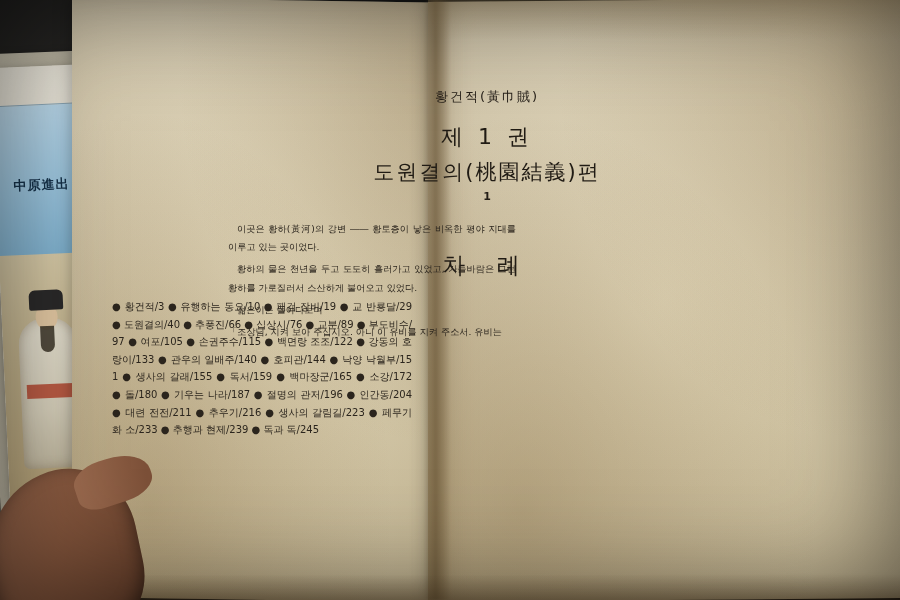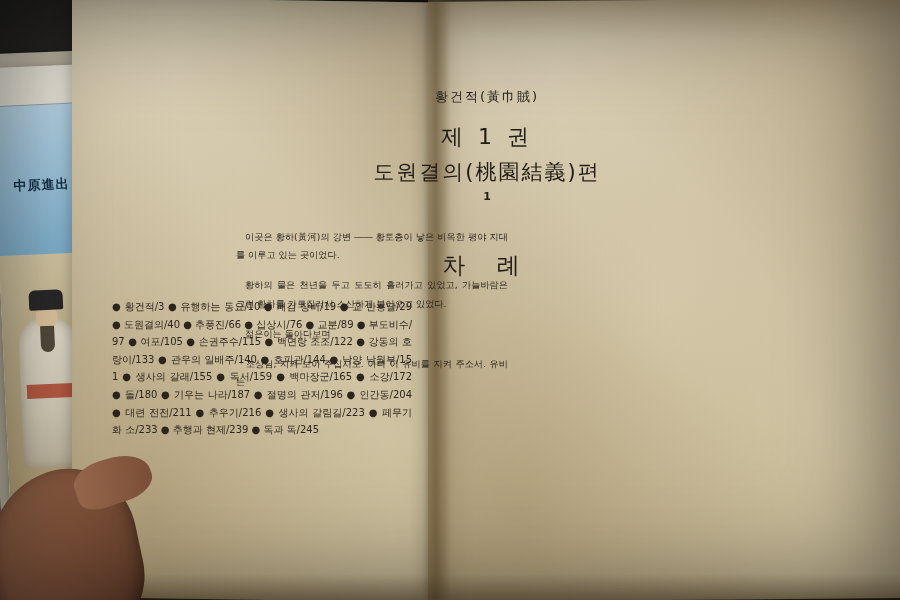--- a/index.html
+++ b/index.html
@@ -246,21 +246,21 @@
     position: absolute;
     left: 152px;
     top: 216px;
     width: 296px;
     font-size: 9.2px;
     line-height: 18.2px;
     color: #2b251d;
     text-align: justify;
     word-break: break-all;
   }
-  .body-text p { margin: 12px; text-indent: 9px; }
+  .body-text p { margin: 4px; text-indent: 9px; }
   .body-text p.noindent { text-indent: 0; }
 
   .page-fold-top {
     position: absolute;
     left: 356px;
     top: 0;
     width: 474px;
     height: 40px;
     background: linear-gradient(180deg, rgba(160,136,92,.35), rgba(160,136,92,0));
     pointer-events: none;

